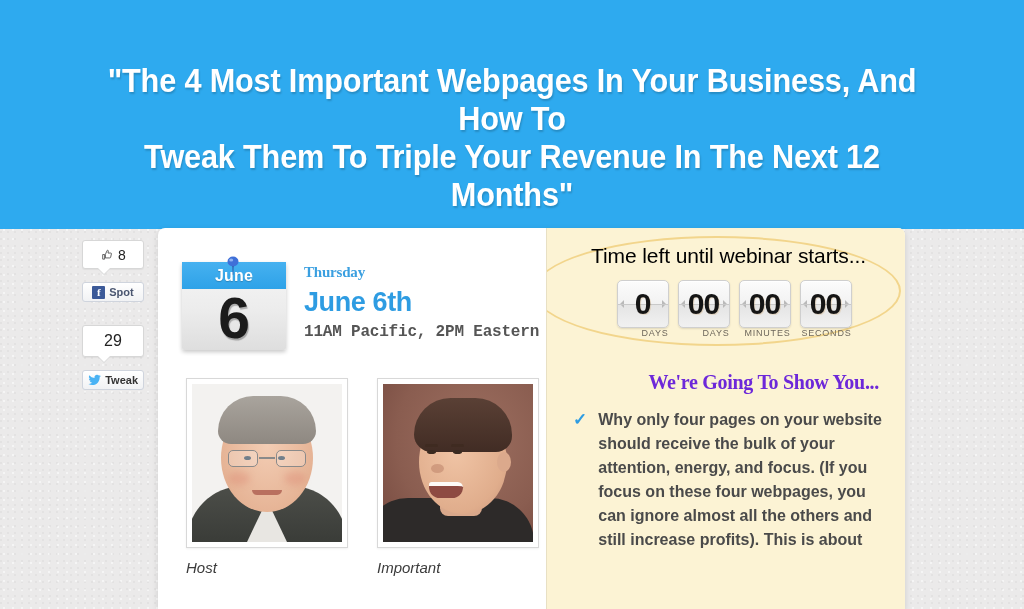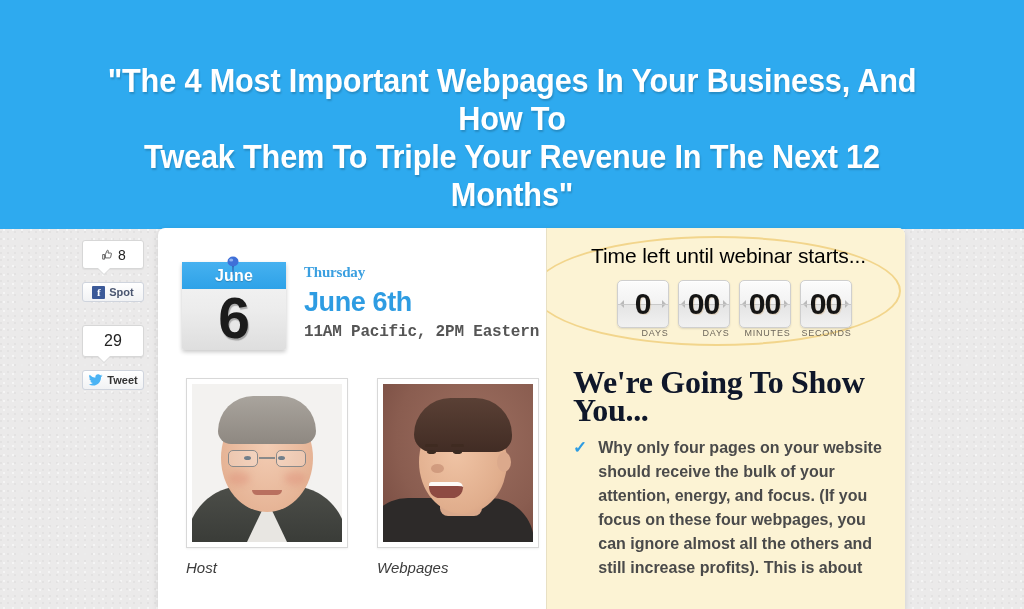--- a/index.html
+++ b/index.html
@@ -492,26 +492,27 @@
     font-weight: normal;
     letter-spacing: 0.8px;
     color: #6d675c;
     font-family: "Liberation Sans Narrow", "Liberation Sans", sans-serif;
     text-align: right;
   }
 
   
   #show-you-title {
     margin: 30px 26px 0 26px;
-    color: #0f172a;
-    font-size: 32px;
+    color: #6d28d9;
+    font-size: 20px;
     font-weight: bold;
     line-height: 28px;
     letter-spacing: -0.3px;
     font-family: "Liberation Serif", serif;
+    text-align: right;
   }
   #bullets { margin: 12px 22px 0 26px; }
   .bullet {
     display: flex;
     gap: 11px;
     font-size: 16px;
     line-height: 24px;
     font-weight: bold;
     color: #4a4a4a;
   }
@@ -552,21 +553,21 @@
   </div>
 
   <div class="count-bubble" id="tweet-count">
     <span>29</span>
   </div>
 
   <div class="social-btn" id="tweet-btn">
     <svg class="tw-glyph" viewBox="0 0 18 15" width="15" height="12">
       <path d="M17.6 1.9a7 7 0 0 1-2 0.6 3.5 3.5 0 0 0 1.5-1.9 7 7 0 0 1-2.2 0.9A3.5 3.5 0 0 0 8.9 4.7 9.9 9.9 0 0 1 1.7 1 3.5 3.5 0 0 0 2.8 5.7 3.4 3.4 0 0 1 1.2 5.3 3.5 3.5 0 0 0 4 8.8 3.5 3.5 0 0 1 2.4 8.9 3.5 3.5 0 0 0 5.7 11.3 7 7 0 0 1 0.6 12.8 9.9 9.9 0 0 0 5.9 14.4c6.5 0 10-5.4 10-10.1V3.9a7.1 7.1 0 0 0 1.7-1.8z" fill="#4ab3f4"></path>
     </svg>
-    <span>Tweet</span>
+    <span>Tweak</span>
   </div>
 </div>
 
 <div id="main-card">
 
   <div id="left-col">
 
     <div id="date-block">
 
       <div id="calendar-icon">
@@ -624,21 +625,21 @@
             <div class="ph2-ear"></div>
             <div class="ph2-hair"></div>
             <div class="ph2-brow l"></div>
             <div class="ph2-brow r"></div>
             <div class="ph2-eye l"></div>
             <div class="ph2-eye r"></div>
             <div class="ph2-nose"></div>
             <div class="ph2-smile"></div>
           </div>
         </div>
-        <div class="person-role">Webpages</div>
+        <div class="person-role">Important</div>
       </div>
     </div>
   </div>
 
   <div id="right-col">
 
     <div id="countdown-zone">
       <div id="oval"></div>
       <div id="countdown-label">Time left until webinar starts...</div>
 

